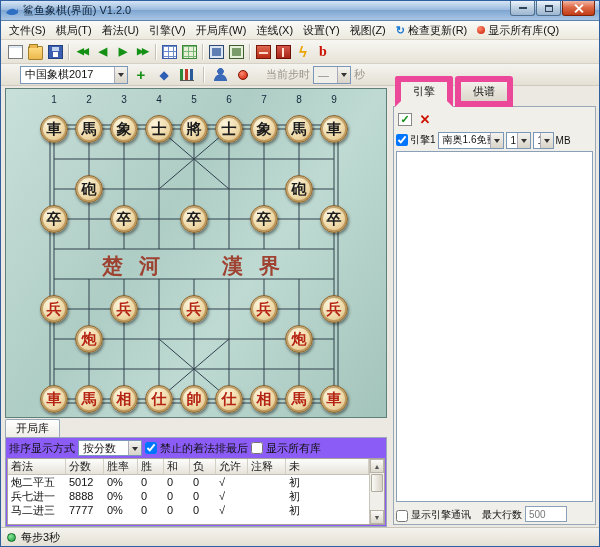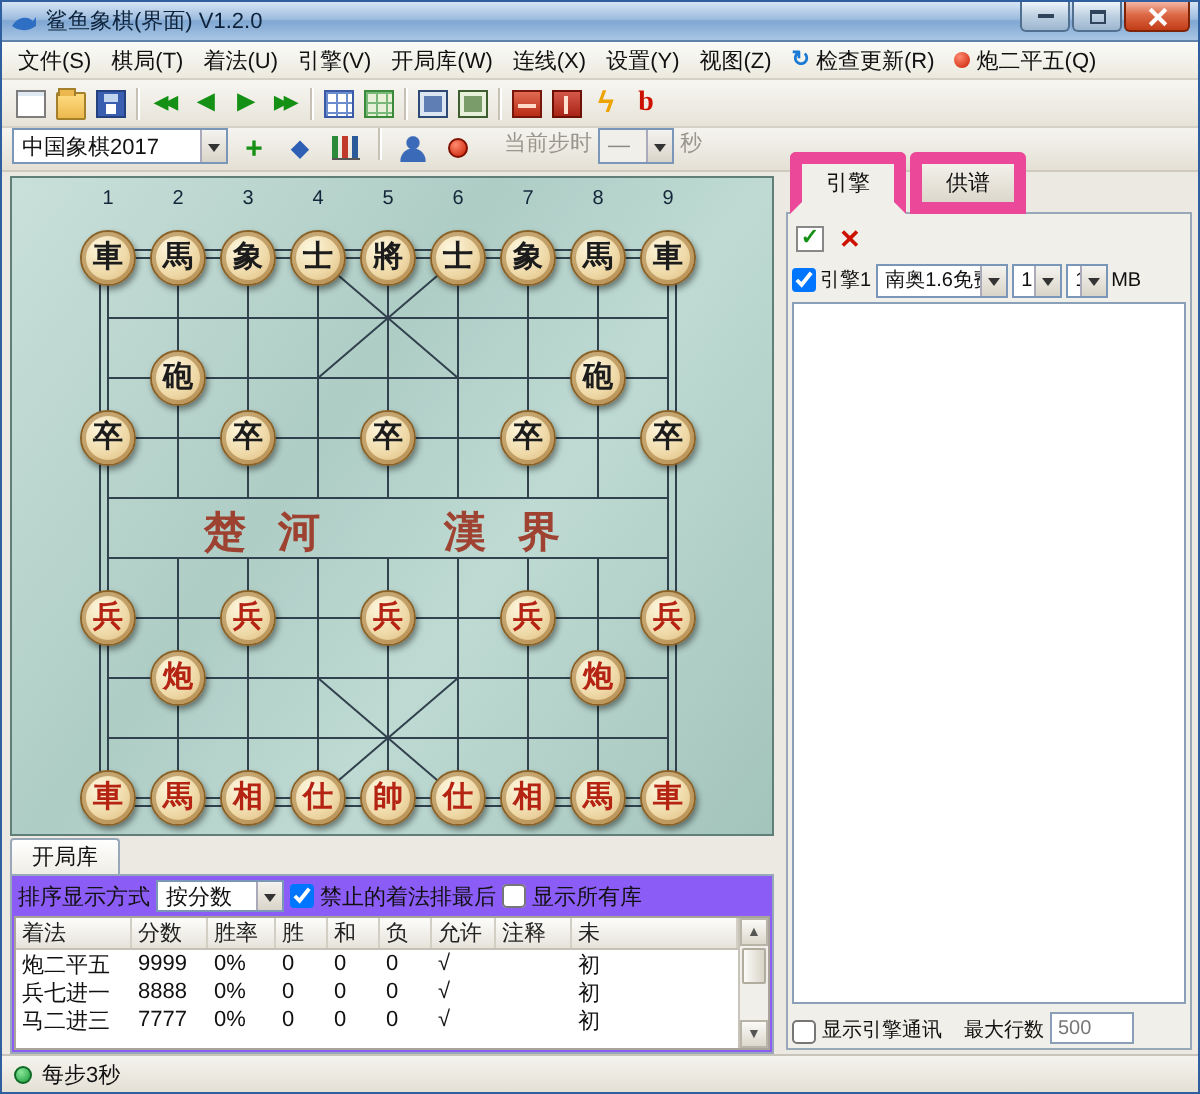--- a/index.html
+++ b/index.html
@@ -20,21 +20,21 @@
 .glyph-close::before{transform:rotate(45deg)}.glyph-close::after{transform:rotate(-45deg)}
 
 
 .menubar{height:19px;flex:0 0 19px;display:flex;align-items:center;background:linear-gradient(#fafaf8,#ecead f0);background:linear-gradient(#fafaf8,#eceade);border-bottom:1px solid #d5d1c6;padding:0 3px;white-space:nowrap}
 .menu-item{padding:2px 5px;display:flex;align-items:center;gap:3px}
 .mi-dot{width:8px;height:8px;border-radius:50%;background:radial-gradient(circle at 35% 30%,#ff8a70,#c81e00);display:inline-block}
 .mi-upd{color:#1a7ad4;font-weight:bold;font-size:11px;line-height:1}
 
 
 .toolbar1{height:24px;flex:0 0 24px;display:flex;align-items:center;background:linear-gradient(#f7f6f2,#e7e3d8);border-bottom:1px solid #d5d1c6;padding:0 4px}
-.toolbar2{height:22px;flex:0 0 22px;display:flex;align-items:flex-start;background:linear-gradient(#f5f4ef,#e4e0d5);border-bottom:1px solid #cfcabd;padding:0 5px;gap:3px}
+.toolbar2{height:22px;flex:0 0 22px;display:flex;align-items:center;background:linear-gradient(#f5f4ef,#e4e0d5);border-bottom:1px solid #cfcabd;padding:0 19px;gap:3px}
 .tbtn{width:20px;height:20px;display:flex;align-items:center;justify-content:center;border:1px solid transparent;border-radius:2px}
 .tsep{width:1px;height:16px;background:#c6c1b4;margin:0 3px;box-shadow:1px 0 0 #fff}
 .ic{width:15px;height:14px;display:inline-block}
 .i-new{background:#fff;border:1px solid #7d7d7d;box-shadow:inset 0 2px 0 #dfe9f4}
 .i-open{background:linear-gradient(#ffdc82,#ecb84e);border:1px solid #a5802a;border-radius:1px;position:relative;margin-top:2px}
 .i-open::before{content:"";position:absolute;top:-3px;left:0;width:7px;height:3px;background:#ecb84e;border:1px solid #a5802a;border-bottom:none}
 .i-save{background:#3a5fb0;border:1px solid #24407e;position:relative}
 .i-save::before{content:"";position:absolute;left:3px;right:3px;top:1px;height:4px;background:#c3d4ee}
 .i-save::after{content:"";position:absolute;left:4px;right:4px;bottom:1px;height:5px;background:#fff}
 .nav{color:#149114;font-weight:bold;font-size:11px;line-height:1;letter-spacing:-2px}
@@ -157,21 +157,21 @@
       </span>
     <span class="menu-item">
         <span>视图(Z)</span>
       </span>
     <span class="menu-item">
         <span class="mi-upd">↻</span>
         <span>检查更新(R)</span>
       </span>
     <span class="menu-item">
         <span class="mi-dot"></span>
-        <span>炮二平五(Q)</span>
+        <span>显示所有库(Q)</span>
       </span>
   </div>
 
   <div class="toolbar1">
     <span class="tbtn">
         <span class="ic i-new"></span>
       </span>
     <span class="tbtn">
         <span class="ic i-open"></span>
       </span>
@@ -335,21 +335,21 @@
                 <span class="c c2">胜率</span>
                 <span class="c c3">胜</span>
                 <span class="c c4">和</span>
                 <span class="c c5">负</span>
                 <span class="c c6">允许</span>
                 <span class="c c7">注释</span>
                 <span class="c c8">未</span>
               </div>
               <div class="trow">
                 <span class="c c0">炮二平五</span>
-                <span class="c c1">9999</span>
+                <span class="c c1">5012</span>
                 <span class="c c2">0%</span>
                 <span class="c c3">0</span>
                 <span class="c c4">0</span>
                 <span class="c c5">0</span>
                 <span class="c c6">√</span>
                 <span class="c c7"></span>
                 <span class="c c8">初</span>
               </div>
               <div class="trow">
                 <span class="c c0">兵七进一</span>

